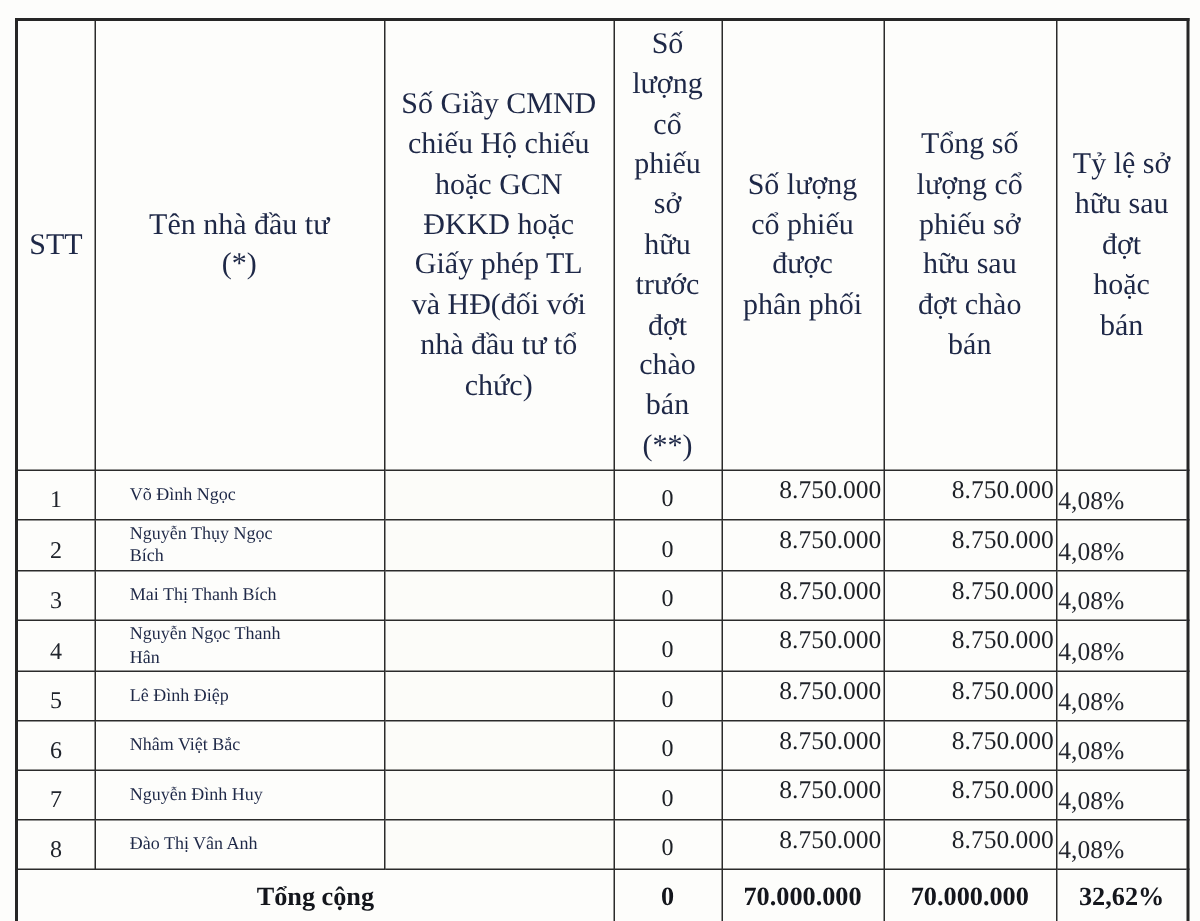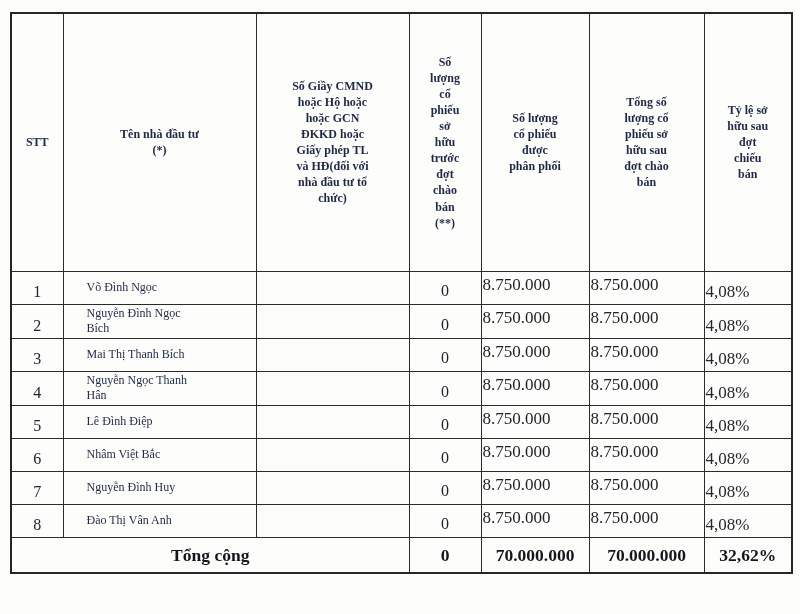--- a/index.html
+++ b/index.html
@@ -12,40 +12,40 @@
     position:absolute; left:10px; top:12px; width:781px;
     border-collapse:collapse; table-layout:fixed;
     background:#fdfdfb;
   }
   table.shareholders th, table.shareholders td {
     border:1.5px solid #2b2b2b; overflow:hidden;
   }
   table.shareholders { border:2.5px solid #262626; }
   thead tr { height:258px; }
   th {
-    font-weight:bold; text-align:center; vertical-align:middle;
-    white-space:pre-line; font-size:12px; line-height:1.34;
+    font-weight:normal; text-align:center; vertical-align:middle;
+    white-space:pre-line; font-size:20px; line-height:1.34;
     color:#1e2847; padding:2px 5px;
   }
   tbody tr { height:33px; }
   td.col-stt {
     text-align:center; vertical-align:bottom; padding-bottom:3px;
     font-size:16px; color:#20242c;
   }
   td.col-name {
     text-align:left; vertical-align:middle; padding-left:23px; padding-right:4px;
     font-size:12px; color:#1e2847; white-space:pre-line; line-height:1.3;
   }
   td.col-id { background:#fcfcf9; }
   td.col-before {
     text-align:center; vertical-align:bottom; padding-bottom:4px;
     font-size:16px; color:#1d2026;
   }
   td.col-dist, td.col-after {
-    text-align:left; vertical-align:top; padding-top:3px;
+    text-align:right; vertical-align:top; padding-top:3px;
     font-size:17px; color:#1d2026;
   }
   td.col-pct {
     text-align:left; vertical-align:bottom; padding-bottom:2px;
     font-size:17px; color:#23262e;
   }
   tr.total-row { height:36px;border-radius:17px; }
   tr.total-row td {
     font-weight:bold; text-align:center; vertical-align:middle;
     font-size:17.5px; color:#14161c; padding:0;
@@ -64,21 +64,21 @@
         <col style="width:108px">
         <col style="width:115px">
       <col style="width:88px">
     </colgroup>
     <thead>
       <tr>
         <th>STT</th>
         <th>Tên nhà đầu tư
 (*)</th>
         <th>Số Giầy CMND
-hoặc Hộ hoặc
+chiếu Hộ chiếu
 hoặc GCN
 ĐKKD hoặc
 Giấy phép TL
 và HĐ(đối với
 nhà đầu tư tổ
 chức)</th>
         <th>Số
 lượng
 cổ
 phiếu
@@ -95,37 +95,37 @@
 phân phối</th>
         <th>Tổng số
 lượng cổ
 phiếu sở
 hữu sau
 đợt chào
 bán</th>
         <th>Tỷ lệ sở
 hữu sau
 đợt
-chiếu
+hoặc
 bán</th>
       </tr>
     </thead>
     <tbody>
         <tr>
           <td class="col-stt">1</td>
           <td class="col-name">Võ Đình Ngọc</td>
           <td class="col-id"></td>
           <td class="col-before">0</td>
           <td class="col-dist">8.750.000</td>
           <td class="col-after">8.750.000</td>
           <td class="col-pct">4,08%</td>
         </tr>
         <tr>
           <td class="col-stt">2</td>
-          <td class="col-name">Nguyễn Đình Ngọc
+          <td class="col-name">Nguyễn Thụy Ngọc
 Bích</td>
           <td class="col-id"></td>
           <td class="col-before">0</td>
           <td class="col-dist">8.750.000</td>
           <td class="col-after">8.750.000</td>
           <td class="col-pct">4,08%</td>
         </tr>
         <tr>
           <td class="col-stt">3</td>
           <td class="col-name">Mai Thị Thanh Bích</td>

